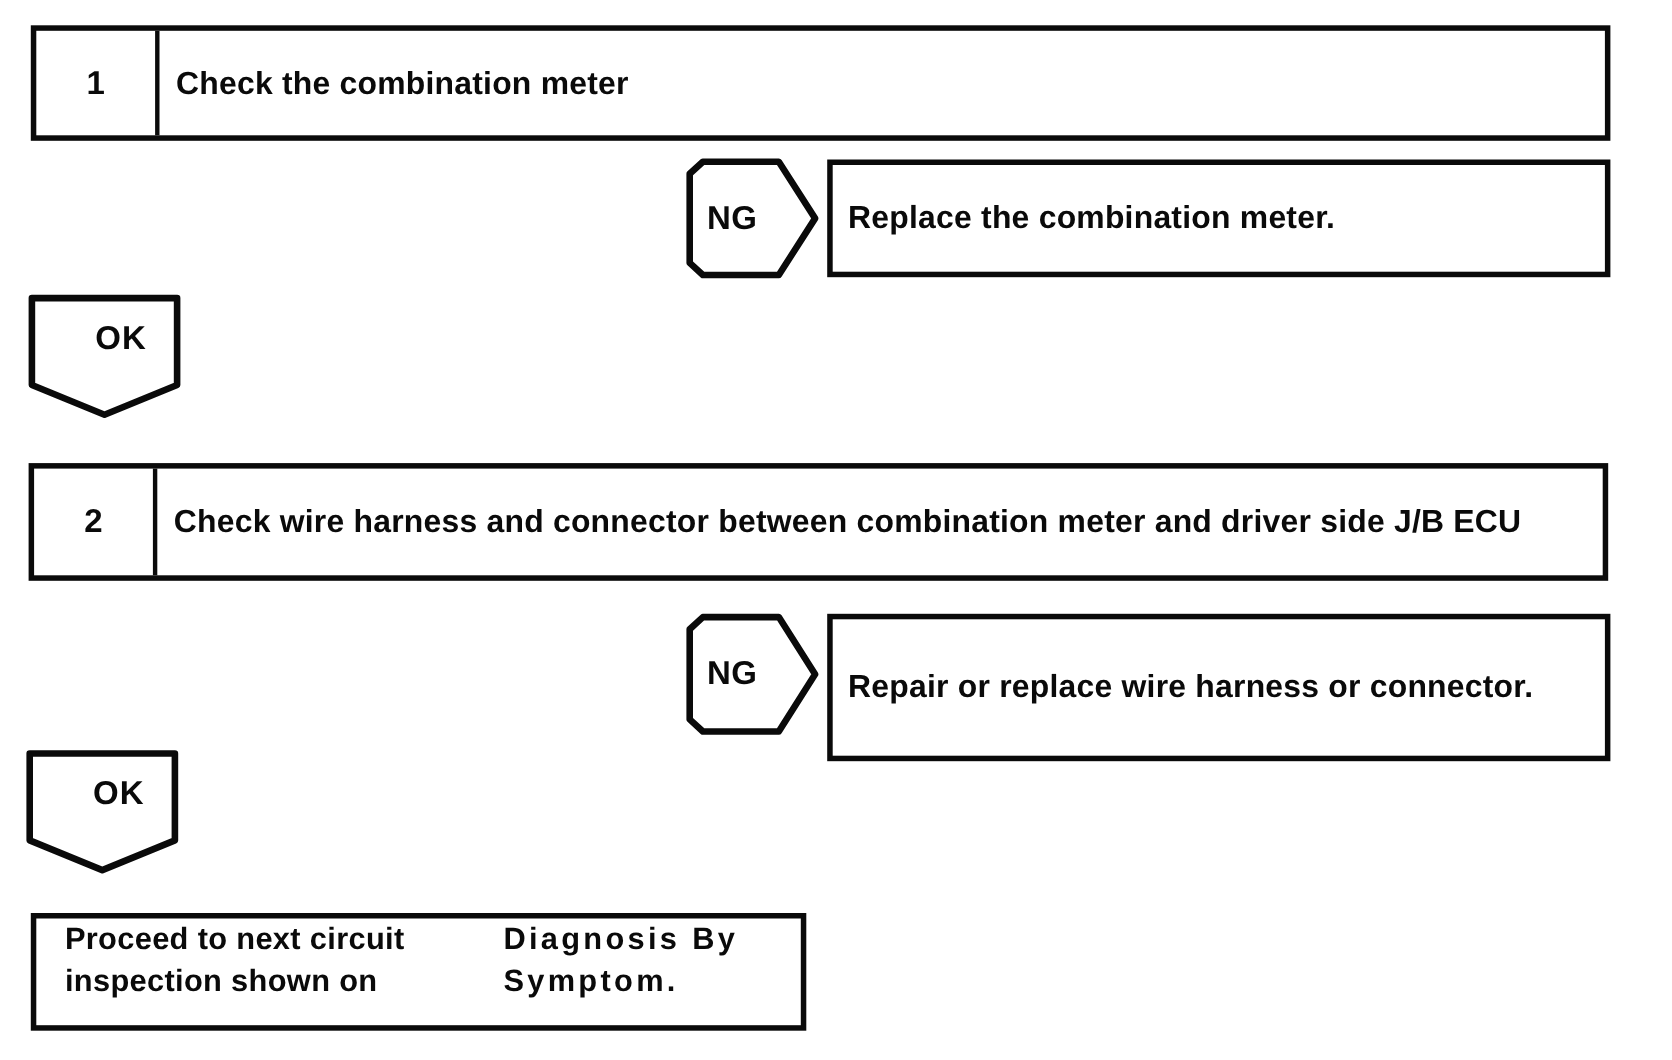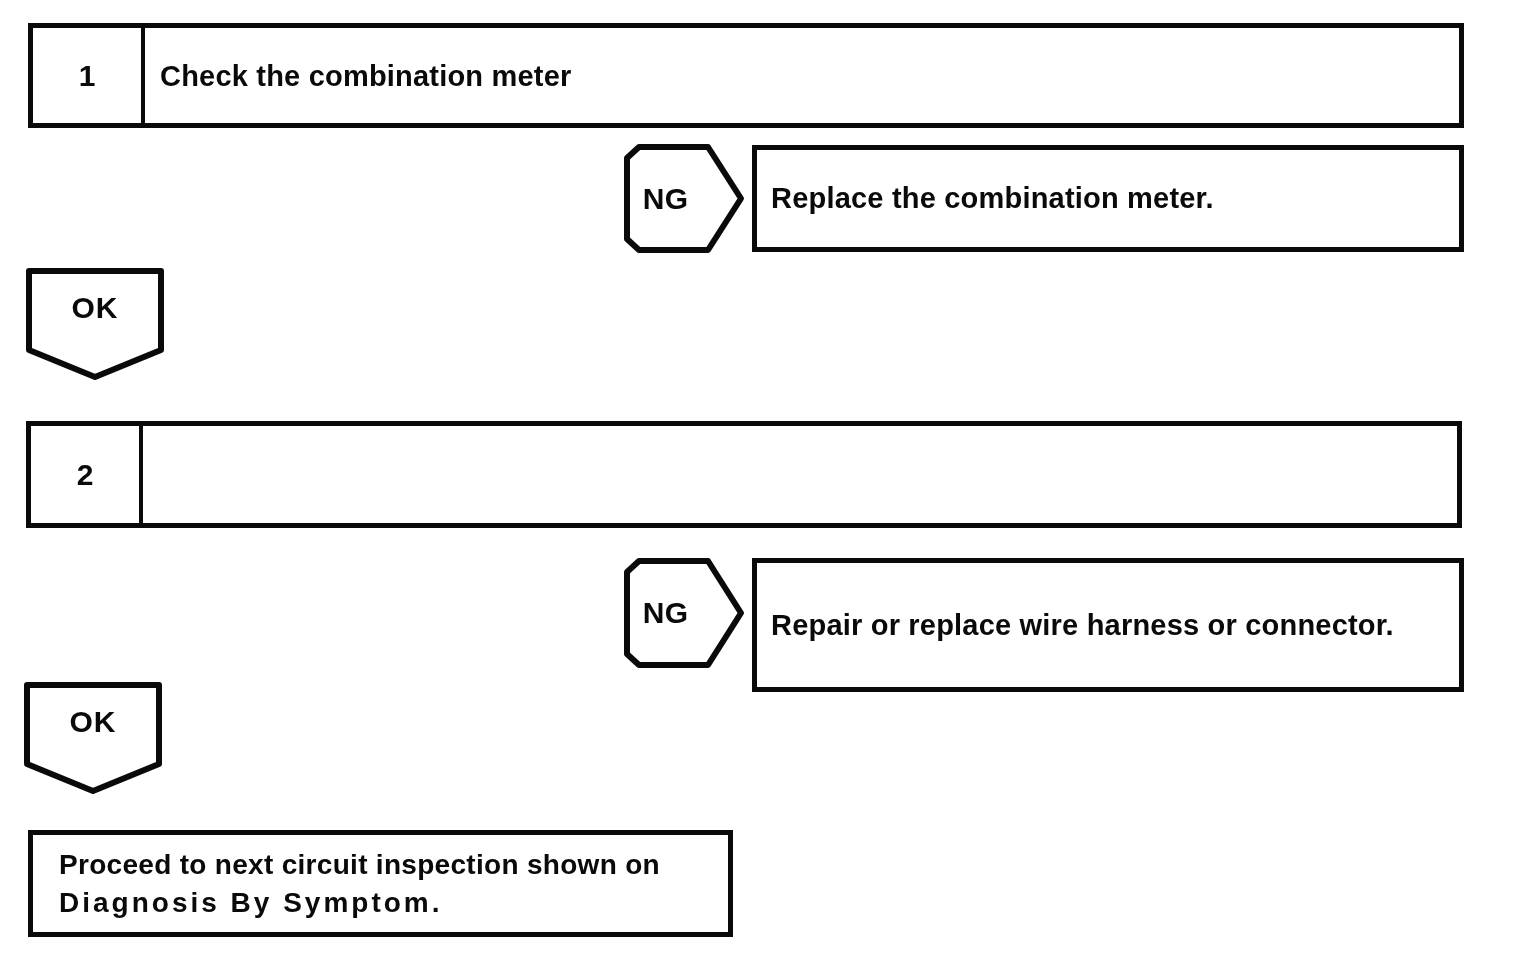--- a/index.html
+++ b/index.html
@@ -58,21 +58,21 @@
     left: 0; top: 0;
     width: 70%; height: 100%;
     display: flex;
     align-items: center;
     justify-content: center;
     font-size: 30px;
     letter-spacing: 0.5px;
   }
   .ok-label {
     position: absolute;
-    left: 0; top: 0;
+    left: 15px; top: 0;
     width: 100%; height: 72%;
     display: flex;
     align-items: center;
     justify-content: center;
     font-size: 30px;
     letter-spacing: 1px;
   }
 
   
   .result-box {
@@ -82,22 +82,22 @@
     padding: 0 10px 0 14px;
     font-size: 29px;
     background: #ffffff;
     letter-spacing: 0.2px;
   }
 
   
   .final-box {
     border: 5px solid #0a0a0a;
     display: flex;
-    flex-direction: column;
-    justify-content: center;
+    flex-direction: row;
+    justify-content: flex-end;
     padding: 0 16px 0 26px;
     background: #ffffff;
   }
   .final-line1 {
     font-size: 28px;
     line-height: 38px;
     letter-spacing: 0.3px;
   }
   .final-line2 {
     font-size: 28px;
@@ -128,20 +128,21 @@
 
   <div class="connector" style="left:25px; top:267px; width:140px; height:114px;">
     <svg viewBox="0 0 140 114" aria-hidden="true">
       <polygon points="4,4 136,4 136,83 70,110 4,83"></polygon>
     </svg>
     <span class="ok-label">OK</span>
   </div>
 
   <div class="abs step-box" style="left:26px; top:421px; width:1436px; height:107px;">
     <div class="step-num">2</div>
+    <div class="step-title">Check wire harness and connector between combination meter and driver side J/B ECU</div>
   </div>
 
   <div class="connector" style="left:623px; top:557px; width:122px; height:112px;">
     <svg viewBox="0 0 122 112" aria-hidden="true">
       <polygon points="16,4 85,4 118,56 85,108 16,108 4,97 4,15"></polygon>
     </svg>
     <span class="ng-label">NG</span>
   </div>
 
   <div class="abs result-box" style="left:752px; top:558px; width:712px; height:134px;">

